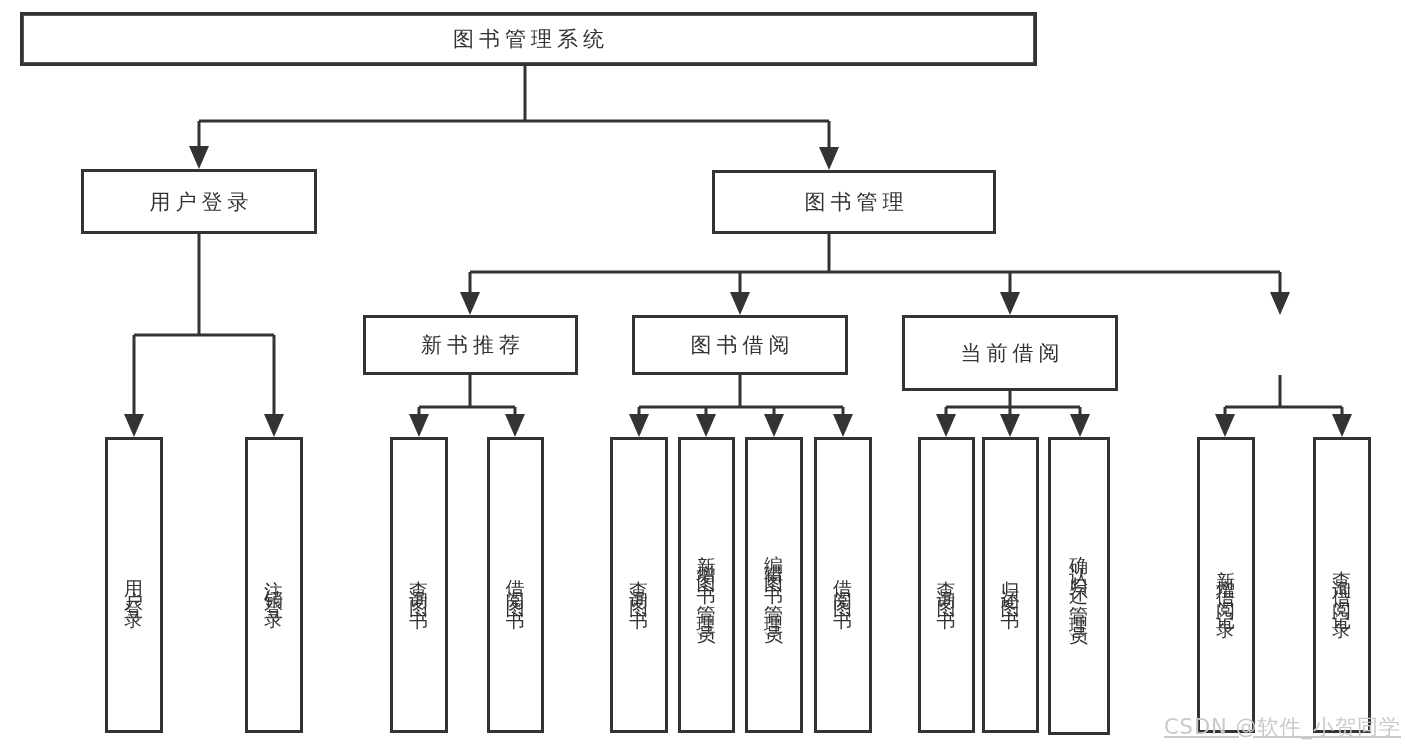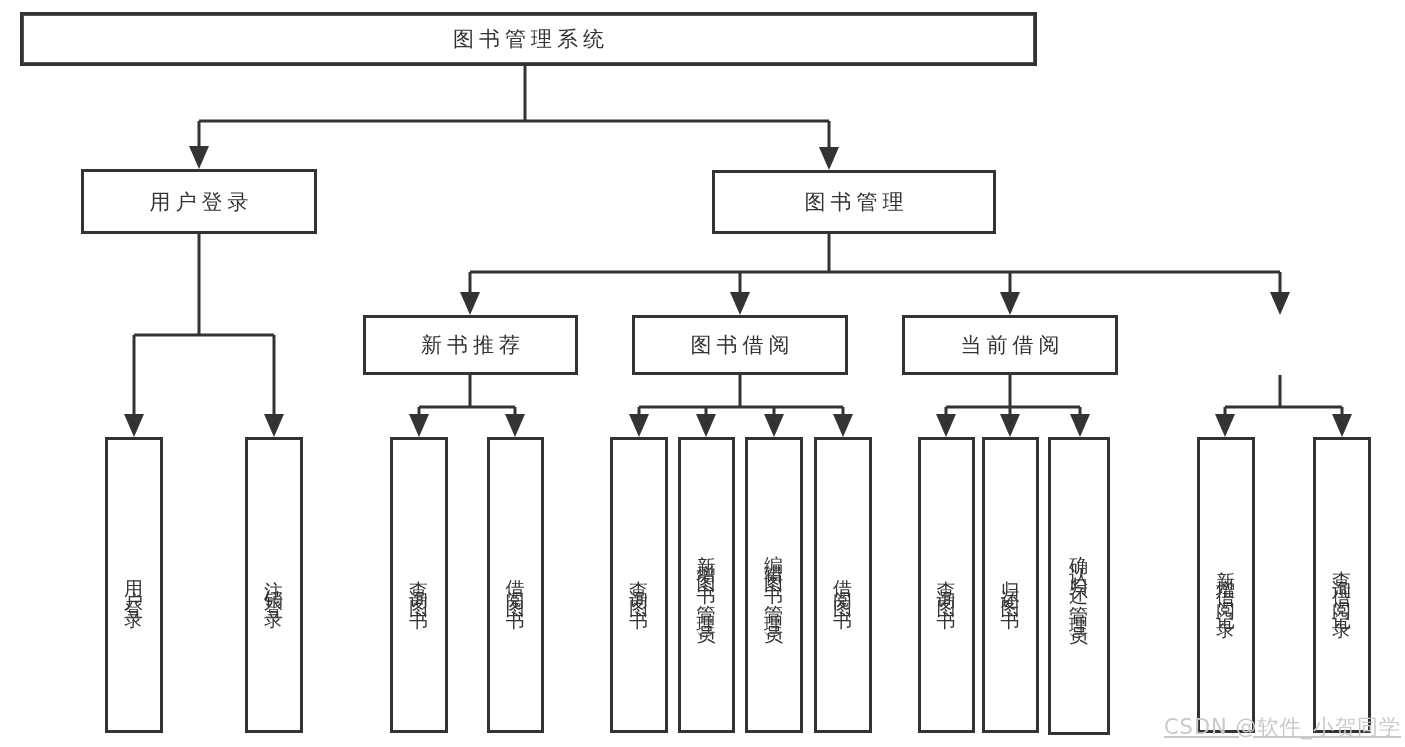--- a/index.html
+++ b/index.html
@@ -101,21 +101,21 @@
   <div class="node hbox" style="left:712px;top:170px;width:284px;height:64px;align-items:center;">
     <span>图书管理</span>
   </div>
 
   <div class="node hbox" style="left:363px;top:315px;width:215px;height:60px;">
     <span>新书推荐</span>
   </div>
   <div class="node hbox" style="left:632px;top:315px;width:216px;height:60px;">
     <span>图书借阅</span>
   </div>
-  <div class="node hbox" style="left:902px;top:315px;width:216px;height:60px;font-family:Liberation Mono, monospace;">
+  <div class="node hbox" style="left:902px;top:315px;width:216px;height:76px;font-family:Liberation Mono, monospace;">
     <span>当前借阅</span>
   </div>
 
   <div class="node vbox" style="left:105px;top:437px;width:58px;height:296px;">
     <span>用户登录</span>
   </div>
   <div class="node vbox" style="left:245px;top:437px;width:58px;height:296px;">
     <span>注销登录</span>
   </div>
 

